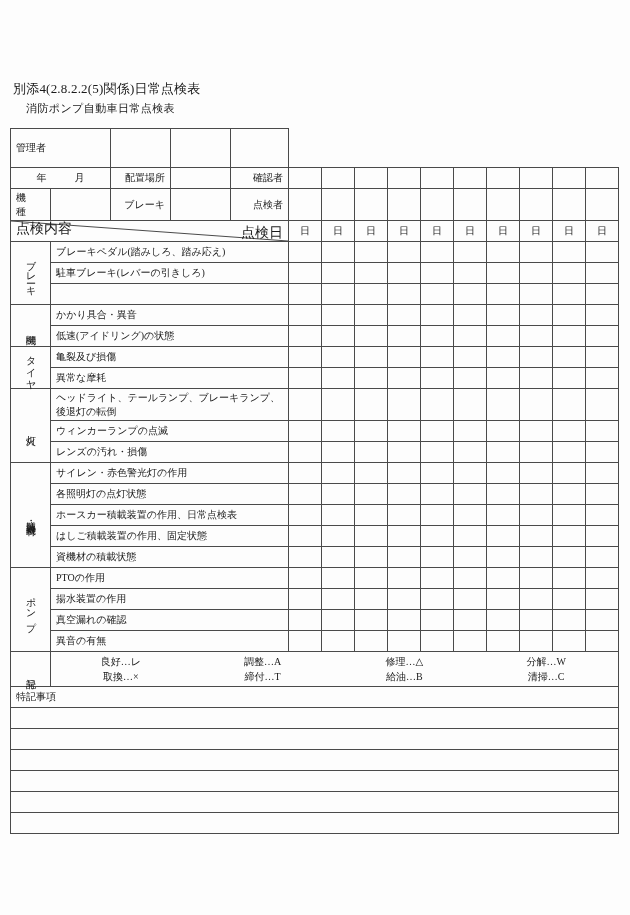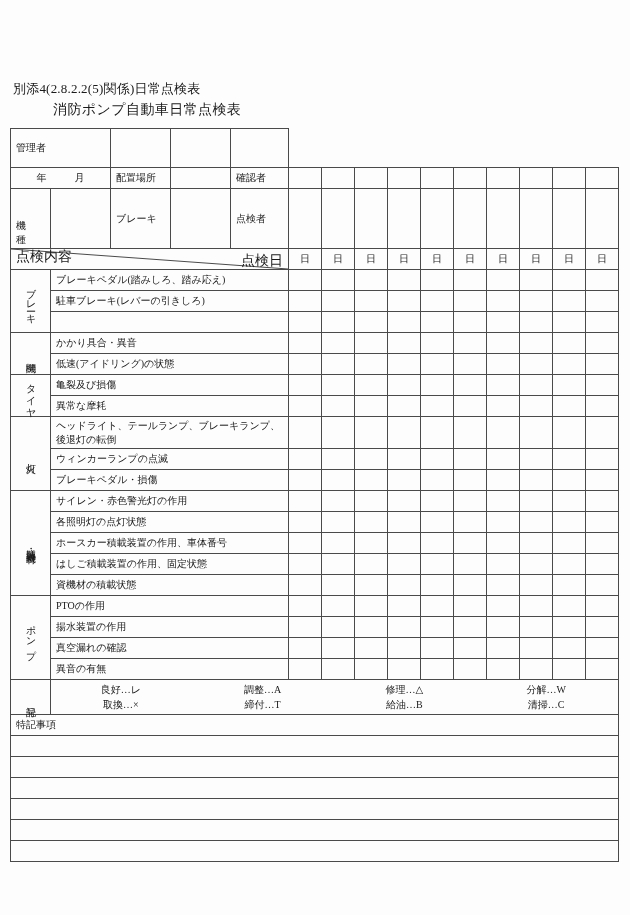--- a/index.html
+++ b/index.html
@@ -27,45 +27,44 @@
     left: 13px;
     top: 80px;
     font-size: 13px;
     letter-spacing: 0.2px;
     white-space: nowrap;
   }
   .doc-subtitle {
     position: absolute;
     left: 26px;
     top: 101px;
-    font-size: 14px;
+    font-size: 11px;
     letter-spacing: 0.4px;
     white-space: nowrap;
-    margin-left: 27px;
   }
   table.form {
     position: absolute;
     left: 10px;
     top: 128px;
     width: 577px;
     border-collapse: collapse;
     table-layout: fixed;
   }
   table.form td {
     border: 1px solid #4a4a4a;
     padding: 0;
     font-size: 10px;
     vertical-align: middle;
     height: 20px;
   }
   .cell-pad {
     padding: 2px 5px;
     line-height: 1.35;
   }
-  .ctr { text-align: left; }
+  .ctr { text-align: right; }
 
   
   td.vcat {
     text-align: center;
     vertical-align: middle;
   }
   .vlabel {
     writing-mode: vertical-rl;
     text-orientation: upright;
     display: inline-block;
@@ -120,21 +119,20 @@
   .ym-cell { padding: 2px 6px; }
   .ym-inner {
     display: flex;
     justify-content: center;
     gap: 28px;
     font-size: 10px;
   }
   .kishu {
     letter-spacing: 3px;
     padding-left: 5px;
-    margin-top: 28px;
   }
 </style>
 </head>
 <body>
 
 <div class="page">
 
   <div class="doc-title">別添4(2.8.2.2(5)関係)日常点検表</div>
   <div class="doc-subtitle">消防ポンプ自動車日常点検表</div>
 
@@ -383,21 +381,21 @@
           <td></td>
         <td></td>
           <td></td>
         <td></td>
           <td></td>
         <td></td>
           <td></td>
       </tr>
       <tr>
         <td colspan="4">
-          <div class="cell-pad">ブレーキペダル・損傷</div>
+          <div class="cell-pad">レンズの汚れ・損傷</div>
         </td>
         <td></td>
           <td></td>
         <td></td>
           <td></td>
         <td></td>
           <td></td>
         <td></td>
           <td></td>
         <td></td>
@@ -432,21 +430,21 @@
           <td></td>
         <td></td>
           <td></td>
         <td></td>
           <td></td>
         <td></td>
           <td></td>
       </tr>
       <tr>
         <td colspan="4">
-          <div class="cell-pad">ホースカー積載装置の作用、車体番号</div>
+          <div class="cell-pad">ホースカー積載装置の作用、日常点検表</div>
         </td>
         <td></td>
           <td></td>
         <td></td>
           <td></td>
         <td></td>
           <td></td>
         <td></td>
           <td></td>
         <td></td>

